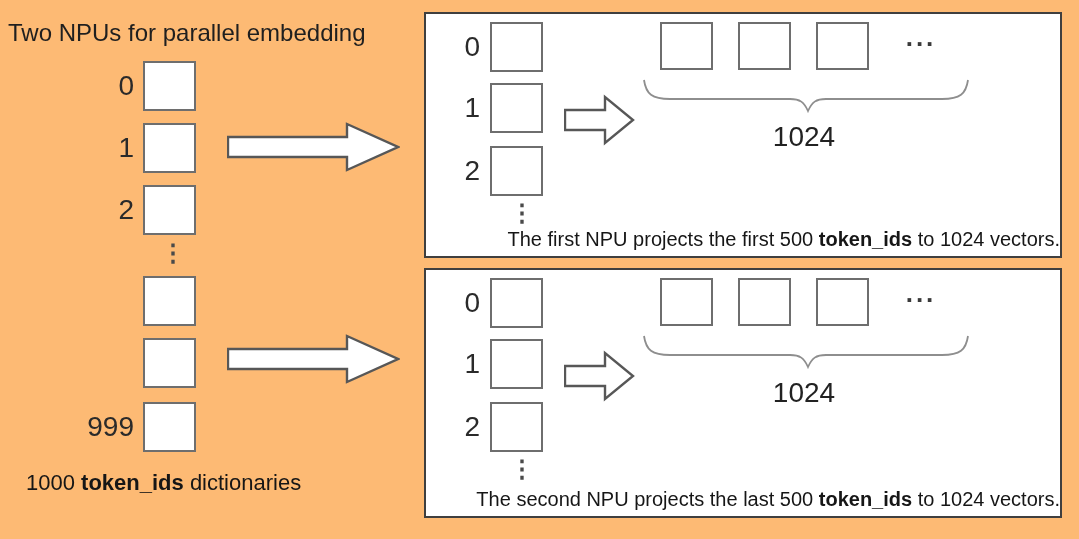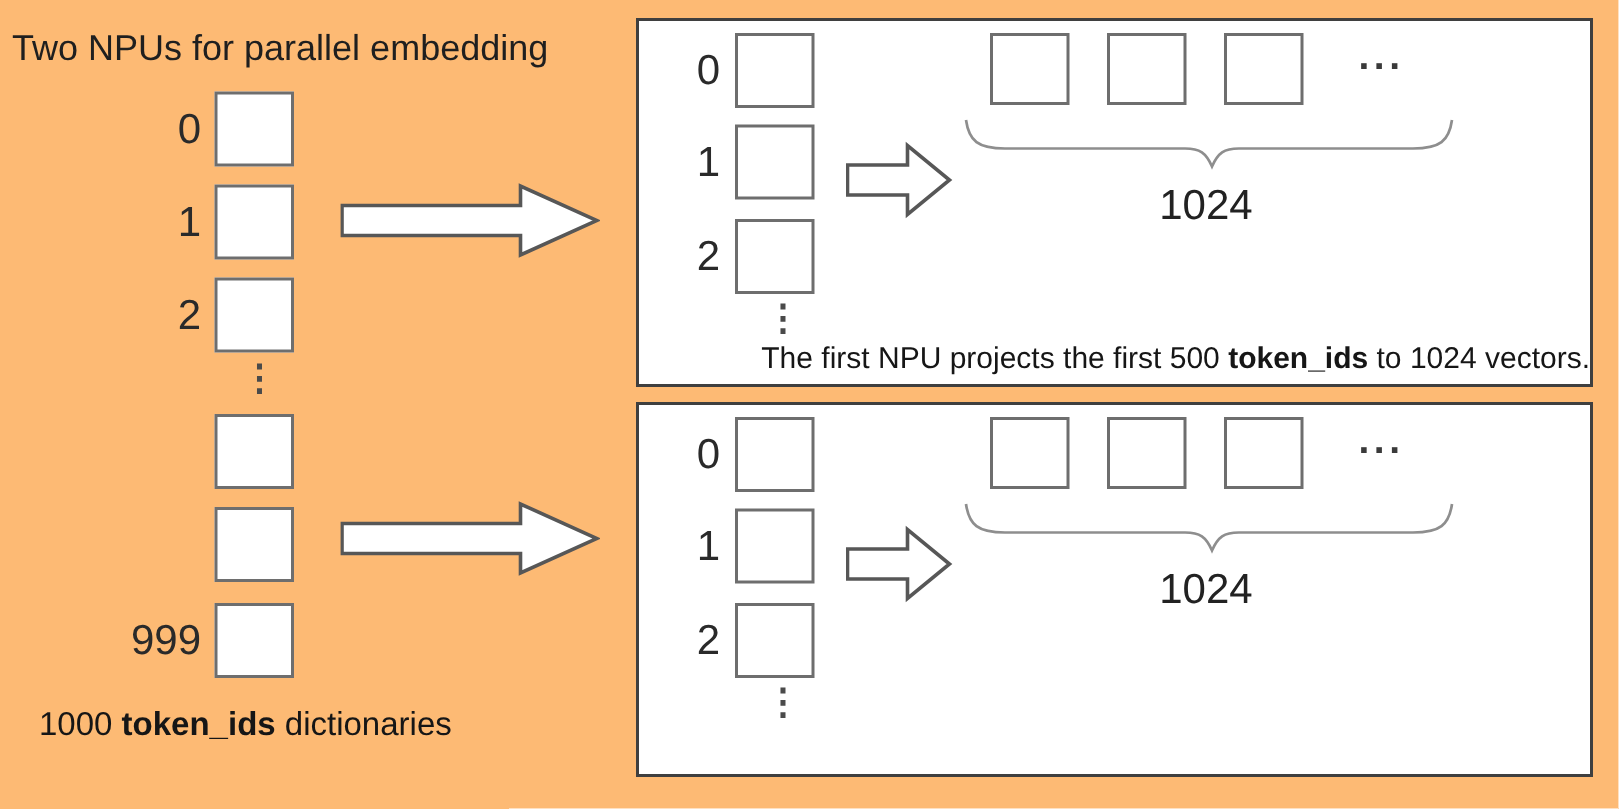--- a/index.html
+++ b/index.html
@@ -162,15 +162,18 @@
     <div class="sq" style="left:234px; top:8px; height:48px;"></div>
     <div class="sq" style="left:312px; top:8px; height:48px;"></div>
     <div class="sq" style="left:390px; top:8px; height:48px;"></div>
     <div class="hdots" style="left:462px; top:8px; width:66px;">...</div>
 
     <svg class="arrow-svg" style="left:216px; top:64px;" width="328" height="36" viewBox="0 0 328 36">
       <path d="M2,2 C4,16 10,21 28,21 L148,21 C158,21 162,24 166,33 C170,24 174,21 184,21 L300,21 C318,21 324,16 326,2" fill="none" stroke="#8e8e8e" stroke-width="1.8"></path>
     </svg>
     <div class="count-label" style="left:278px; top:106px; width:200px;">1024</div>
 
+    <div class="panel-caption">
+      <span>The second NPU projects the last 500 </span><b>token_ids</b><span> to 1024 vectors.</span>
+    </div>
   </div>
 
 </div>
 
 </body></html>

